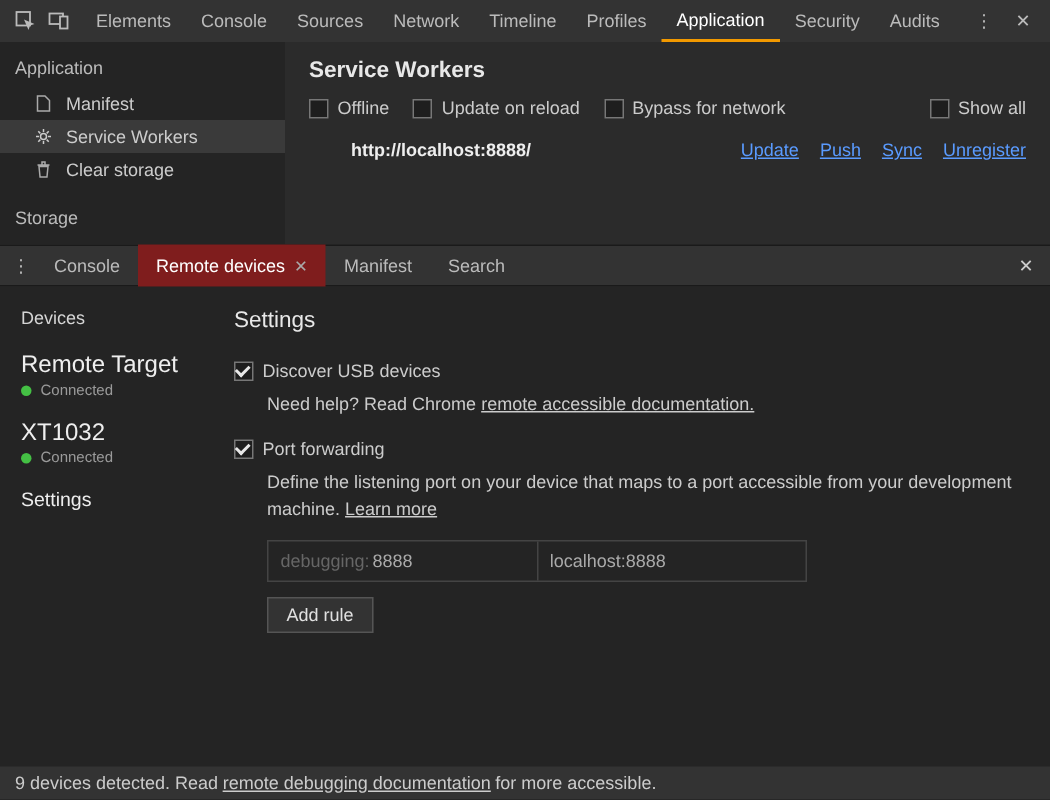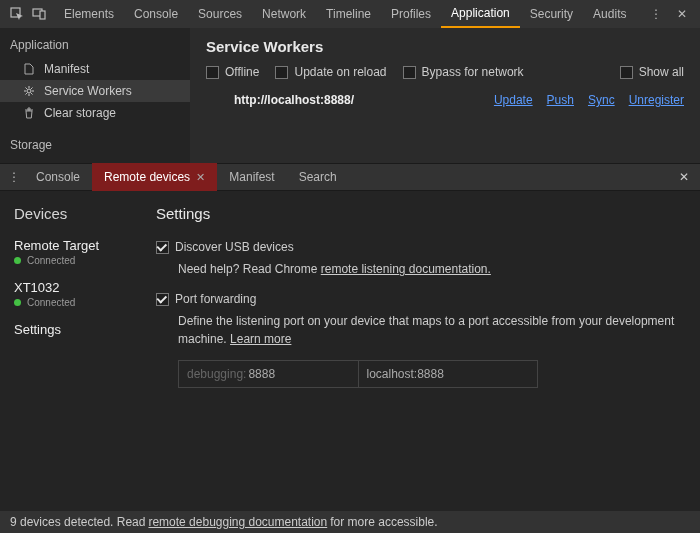--- a/index.html
+++ b/index.html
@@ -150,25 +150,25 @@
   .rd-panel {
     display:flex;
     height: calc(533px - 28px - 135px - 28px - 22px);
     background:#242424;
   }
   .rd-side {
     width:150px;
     padding:14px 12px 0 14px;
   }
   .rd-side h2 {
-    font-size:15px; color:#d5d5d5; font-weight:500;
+    font-size:12px; color:#d5d5d5; font-weight:500;
     margin-bottom:16px;
   }
   .rd-device { margin-bottom:14px; }
-  .rd-device .name { color:#eee; font-size:13px; }
+  .rd-device .name { color:#eee; font-size:16px; }
   .rd-device .status {
     display:flex; align-items:center; gap:6px;
     font-size:10px; color:#9a9a9a; margin-top:2px;
   }
   .dot {
     width:7px; height:7px; border-radius:50%; background:#44c044;
   }
   .rd-side .settings-link {
     color:#eee; font-size:13px;
   }
@@ -361,21 +361,21 @@
 
   <div class="rd-main">
     <h2>Settings</h2>
 
     <div class="setrow">
       <label class="chk">
         <span class="chkbox checked"></span>
         <span>Discover USB devices</span>
       </label>
       <div class="help">
-        <span>Need help? Read Chrome </span><span class="alink" style="text-decoration:underline;color:#ccc">remote listening documentation.</span>
+        <span>Need help? Read Chrome </span><span class="alink" style="text-decoration:underline;color:#ccc">remote accessible documentation.</span>
       </div>
     </div>
 
     <div class="setrow">
       <label class="chk">
         <span class="chkbox checked"></span>
         <span>Port forwarding</span>
       </label>
       <div class="desc">
         <span>Define the listening port on your device that maps to a port accessible from your development machine. </span><span class="alink" style="text-decoration:underline;color:#ccc">Learn more</span>
@@ -384,20 +384,21 @@
       <div class="pf-table">
         <div class="pf-cell">
           <span class="hint">debugging:</span>
             <span>8888</span>
         </div>
         <div class="pf-cell">
           <span>localhost:8888</span>
         </div>
       </div>
 
+      <div class="addbtn">Add rule</div>
     </div>
   </div>
 </div>
 
 <div class="footer">
   <span>9 devices detected. Read </span>
   <span style="text-decoration:underline;margin:0 3px">remote debugging documentation</span>
   <span> for more accessible.</span>
 </div>
 

